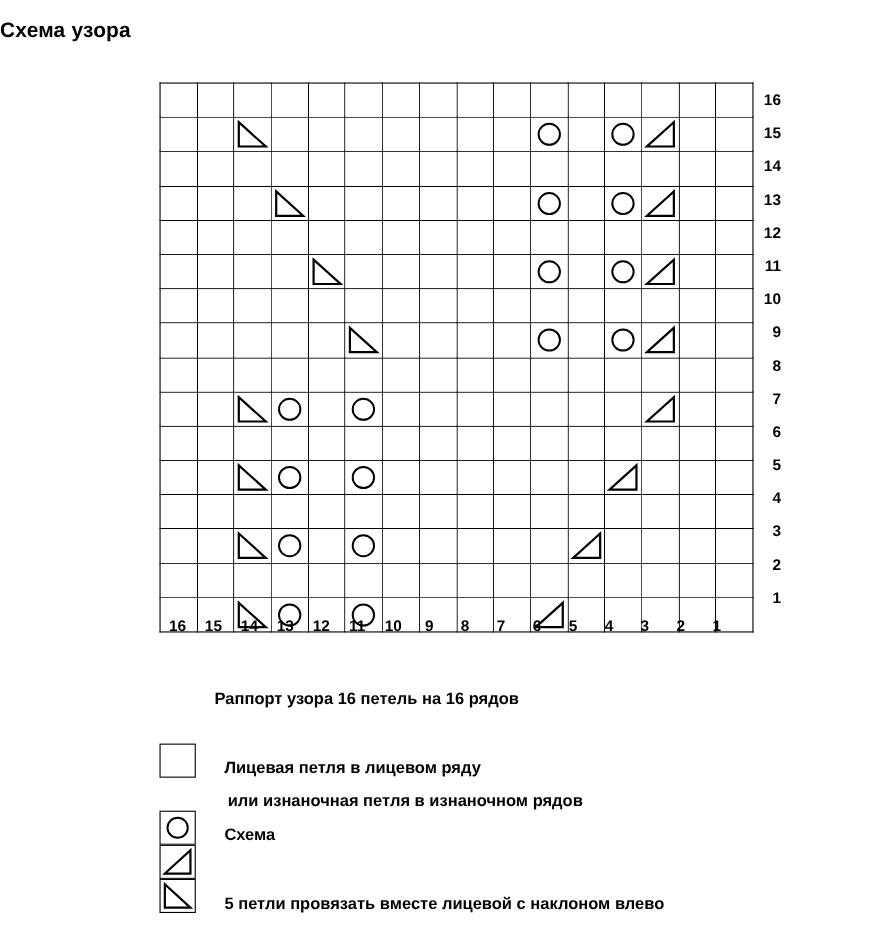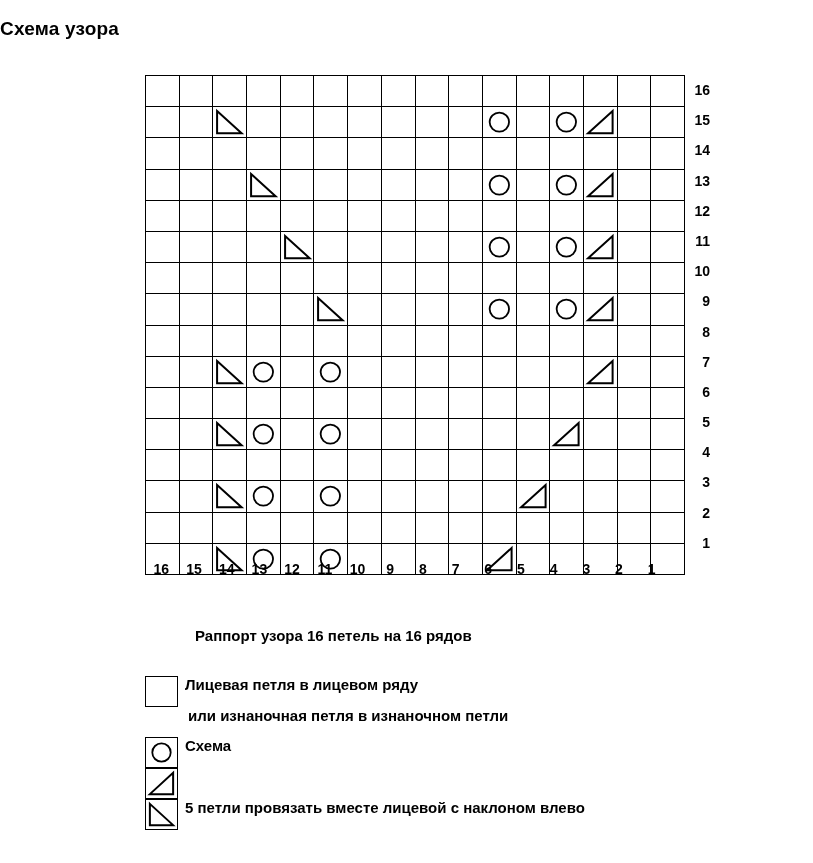--- a/index.html
+++ b/index.html
@@ -99,22 +99,23 @@
 
   
   #legend {
     position: absolute;
     left: 145px;
     top: 676px;
     width: 640px;
   }
   .legend-row {
     display: flex;
-    align-items: flex-start;
+    align-items: flex-end;
     min-height: 27px;
+    gap: 19px;
   }
   .legend-box {
     width: 33px;
     height: 31px;
     border: 1.5px solid #000000;
     box-sizing: border-box;
     flex: 0 0 33px;
     background: #ffffff;
     position: relative;
   }
@@ -670,21 +671,21 @@
 
 <div id="rapport-note">Раппорт узора 16 петель на 16 рядов</div>
 
 <div id="legend">
     <div class="legend-row">
       <div class="legend-box blank"></div>
       <div class="legend-text">Лицевая петля в лицевом ряду</div>
     </div>
     <div class="legend-row continuation">
       <div class="legend-spacer"></div>
-      <div class="legend-text cont">или изнаночная петля в изнаночном петли</div>
+      <div class="legend-text cont">или изнаночная петля в изнаночном рядов</div>
     </div>
     <div class="legend-row">
       <div class="legend-box">
         <svg viewBox="0 0 32 30" preserveAspectRatio="none">
           <ellipse cx="16" cy="15" rx="9.5" ry="9.5" fill="none" stroke="#000000" stroke-width="1.8" vector-effect="non-scaling-stroke"></ellipse>
         </svg>
       </div>
       <div class="legend-text">Схема</div>
     </div>
     <div class="legend-row">

